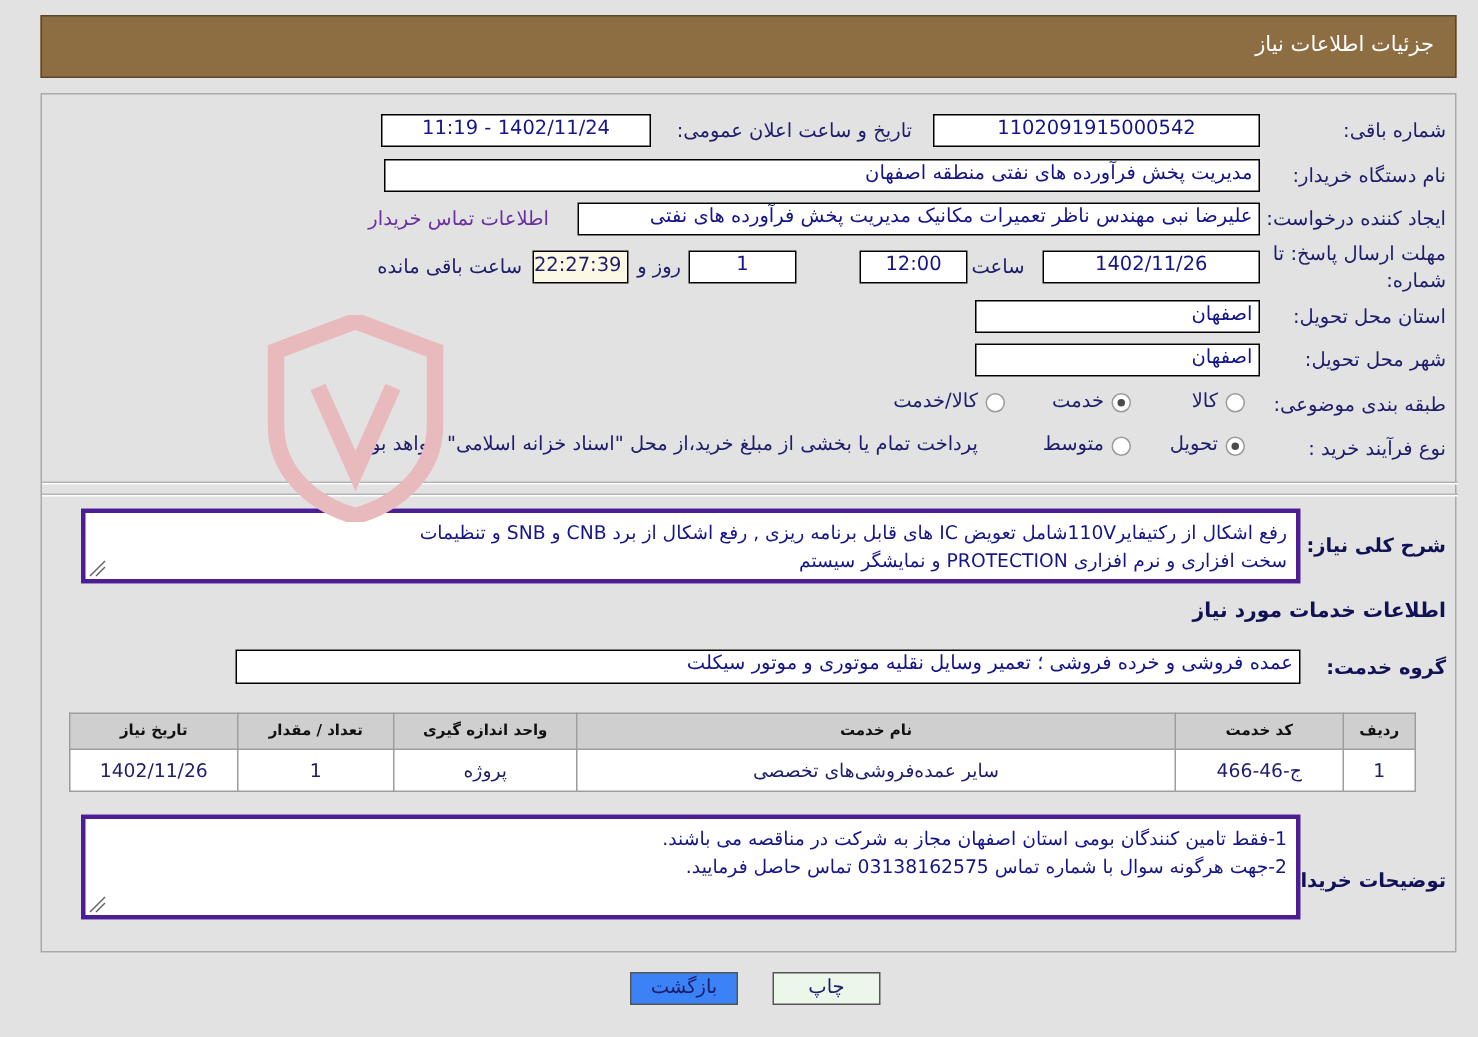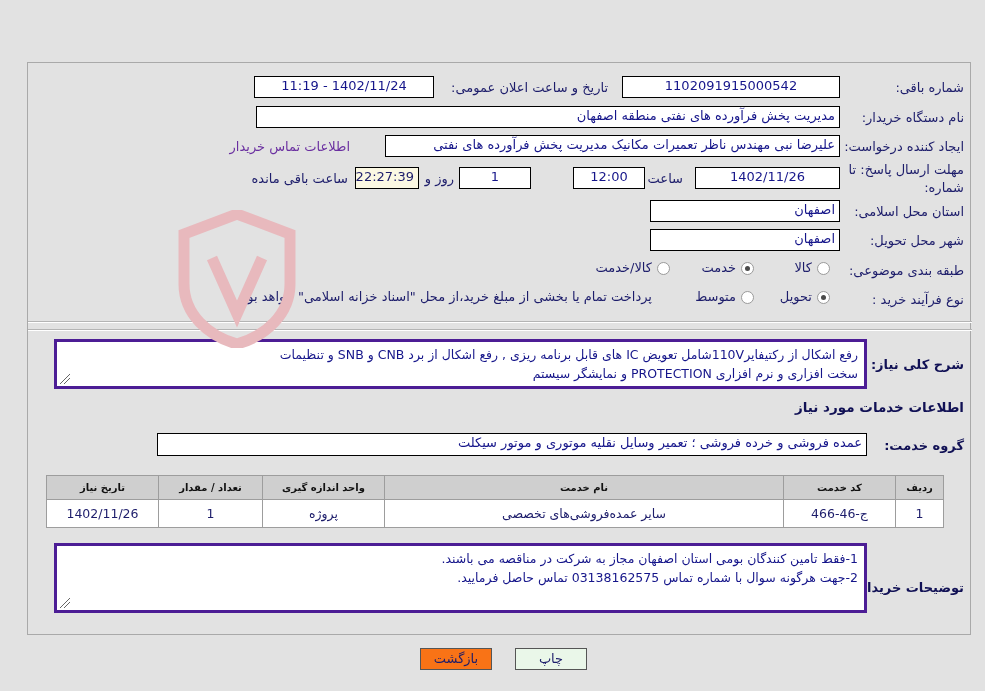--- a/index.html
+++ b/index.html
@@ -206,21 +206,21 @@
     border: 1px solid #555555;
     font-size: 13px;
     font-family: "DejaVu Sans", sans-serif;
     color: #1d1d6b;
     cursor: pointer;
     text-align: center;
     line-height: 20px;
     z-index: 6;
   }
   .btn-print { background: #eaf7e9; }
-  .btn-back  { background: #f97316; }
+  .btn-back  { background: #3b82f6; }
 
   .sec-title {
     position: absolute;
     font-size: 13.5px;
     font-weight: bold;
     color: #111155;
     z-index: 6;
     white-space: nowrap;
   }
 </style>
@@ -229,49 +229,52 @@
 
 <div class="page">
 
   <div class="watermark">
     <svg class="wm-shield" viewBox="0 0 118 138">
       <path d="M59 4 L112 24 L112 74 C112 104 88 126 59 134 C30 126 6 104 6 74 L6 24 Z" fill="none" stroke="#e8b9bd" stroke-width="11"></path>
       <path d="M34 48 L59 104 L84 48" fill="none" stroke="#e8b9bd" stroke-width="11"></path>
     </svg>
   </div>
 
+  <div class="header-bar">
+    <div class="header-title">جزئیات اطلاعات نیاز</div>
+  </div>
 
   <div class="panel">
 
     <div class="lbl" style="right:6px; top:17px;">شماره باقی:</div>
     <div class="fld center" style="right:130px; top:13px; width:218px; height:22px;">1102091915000542</div>
 
     <div class="lbl" style="right:362px; top:17px;">تاریخ و ساعت اعلان عمومی:</div>
     <div class="fld center" style="right:536px; top:13px; width:180px; height:22px;">1402/11/24 - 11:19</div>
 
     <div class="lbl" style="right:6px; top:47px;">نام دستگاه خریدار:</div>
     <div class="fld" style="right:130px; top:43px; width:584px; height:22px;">مدیریت پخش فرآورده های نفتی منطقه اصفهان</div>
 
     <div class="lbl" style="right:6px; top:76px;">ایجاد کننده درخواست:</div>
     <div class="fld" style="right:130px; top:72px; width:455px; height:22px;">علیرضا نبی مهندس ناظر تعمیرات مکانیک مدیریت پخش فرآورده های نفتی</div>
-    <div class="link-text" style="right:620px; top:76px;margin-left:44px;">اطلاعات تماس خریدار</div>
+    <div class="link-text" style="right:604px; top:76px;margin-left:44px;">اطلاعات تماس خریدار</div>
 
     <div class="lbl" style="right:6px; top:99px;">مهلت ارسال پاسخ: تا</div>
     <div class="lbl" style="right:6px; top:117px;">شماره:</div>
 
     <div class="fld center" style="right:130px; top:104px; width:145px; height:22px;">1402/11/26</div>
     <div class="lbl" style="right:287px; top:108px;">ساعت</div>
     <div class="fld center" style="right:325px; top:104px; width:72px; height:22px;">12:00</div>
 
     <div class="fld center" style="right:439px; top:104px; width:72px; height:22px;">1</div>
     <div class="lbl" style="right:516px; top:108px;">روز و</div>
     <div class="fld center countdown-box" style="right:551px; top:104px; width:64px; height:22px;">22:27:39</div>
     <div class="lbl" style="right:622px; top:108px;">ساعت باقی مانده</div>
 
-    <div class="lbl" style="right:6px; top:141px;">استان محل اسلامی:</div>
+    <div class="lbl" style="right:6px; top:141px;">استان محل تحویل:</div>
     <div class="fld" style="right:130px; top:137px; width:190px; height:22px;">اصفهان</div>
 
     <div class="lbl" style="right:6px; top:170px;">شهر محل تحویل:</div>
     <div class="fld" style="right:130px; top:166px; width:190px; height:22px;">اصفهان</div>
 
     <div class="lbl" style="right:6px; top:200px;">طبقه بندی موضوعی:</div>
     <div class="radio" style="right:140px; top:199px;"></div>
     <div class="radio-lbl" style="right:158px; top:197px;">کالا</div>
     <div class="radio on" style="right:216px; top:199px;"></div>
     <div class="radio-lbl" style="right:234px; top:197px;">خدمت</div>

